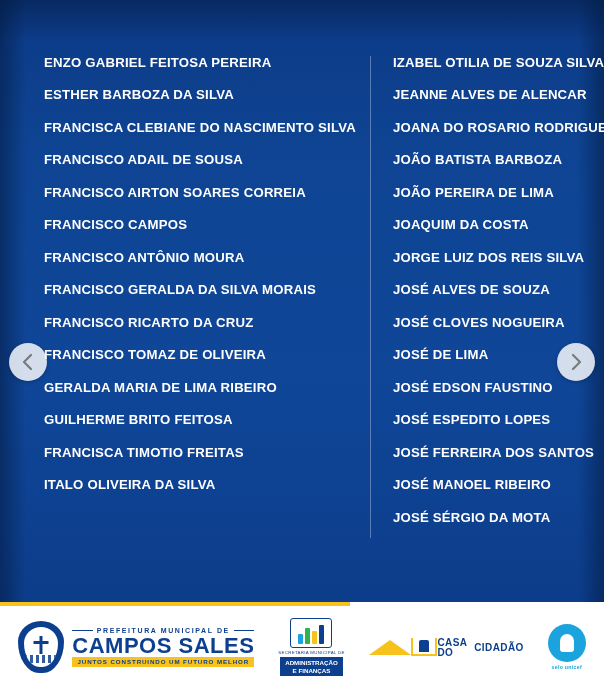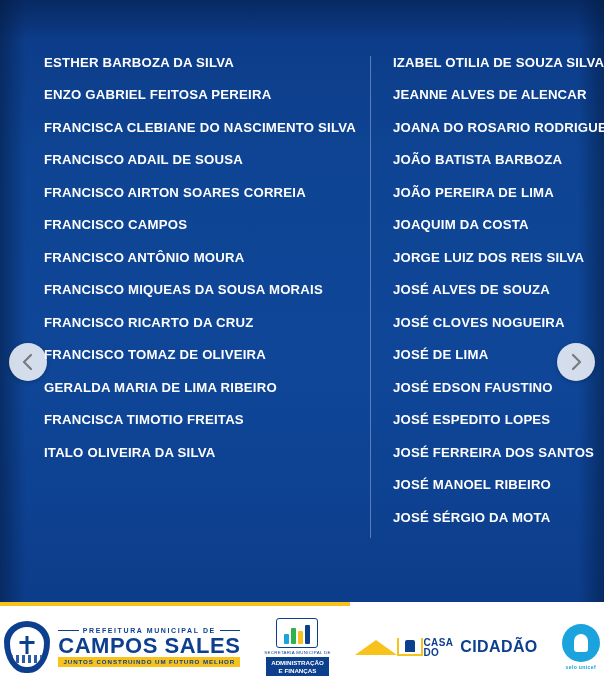--- a/index.html
+++ b/index.html
@@ -191,21 +191,21 @@
   }
   .casa-body {
     width: 34px; height: 18px;
     background: #fff;
     border: 2px solid #f6c21b;
     border-top: none;
     display: flex; align-items: center; justify-content: center;
   }
   .casa-body span { width: 10px; height: 12px; background: #0d3f8f; border-radius: 2px 2px 0 0; }
   .casa-t1 { font-size: 10px; font-weight: bold; color: #0d3f8f; letter-spacing: .4px; line-height: 1; margin-top: 2px; }
-  .casa-t2 { font-size: 16px; font-weight: bold; color: #0d3f8f; letter-spacing: .4px; line-height: 1.1; }
+  .casa-t2 { font-size: 10px; font-weight: bold; color: #0d3f8f; letter-spacing: .4px; line-height: 1.1; }
 
   
   .logo-selo { display: flex; flex-direction: column; align-items: center; }
   .selo-circle {
     width: 38px; height: 38px; border-radius: 50%;
     background: #1aa3dd;
     display: flex; align-items: center; justify-content: center;
     position: relative;
   }
   .selo-circle .fig {
@@ -218,31 +218,32 @@
 </head>
 <body>
 
 <div class="page">
   <div class="top-shade"></div>
   <div class="edge-left"></div>
   <div class="edge-right"></div>
 
   <div class="names-area">
     <div class="col left">
+      <div class="name">ENZO GABRIEL FEITOSA PEREIRA</div>
       <div class="name">ESTHER BARBOZA DA SILVA</div>
-      <div class="name">ENZO GABRIEL FEITOSA PEREIRA</div>
       <div class="name">FRANCISCA CLEBIANE DO NASCIMENTO SILVA</div>
       <div class="name">FRANCISCO ADAIL DE SOUSA</div>
       <div class="name">FRANCISCO AIRTON SOARES CORREIA</div>
       <div class="name">FRANCISCO CAMPOS</div>
       <div class="name">FRANCISCO ANTÔNIO MOURA</div>
-      <div class="name">FRANCISCO MIQUEAS DA SOUSA MORAIS</div>
+      <div class="name">FRANCISCO GERALDA DA SILVA MORAIS</div>
       <div class="name">FRANCISCO RICARTO DA CRUZ</div>
       <div class="name">FRANCISCO TOMAZ DE OLIVEIRA</div>
       <div class="name">GERALDA MARIA DE LIMA RIBEIRO</div>
+      <div class="name">GUILHERME BRITO FEITOSA</div>
       <div class="name">FRANCISCA TIMOTIO FREITAS</div>
       <div class="name">ITALO OLIVEIRA DA SILVA</div>
     </div>
 
     <div class="divider"></div>
 
     <div class="col right">
       <div class="name">IZABEL OTILIA DE SOUZA SILVA</div>
       <div class="name">JEANNE ALVES DE ALENCAR</div>
       <div class="name">JOANA DO ROSARIO RODRIGUES</div>

